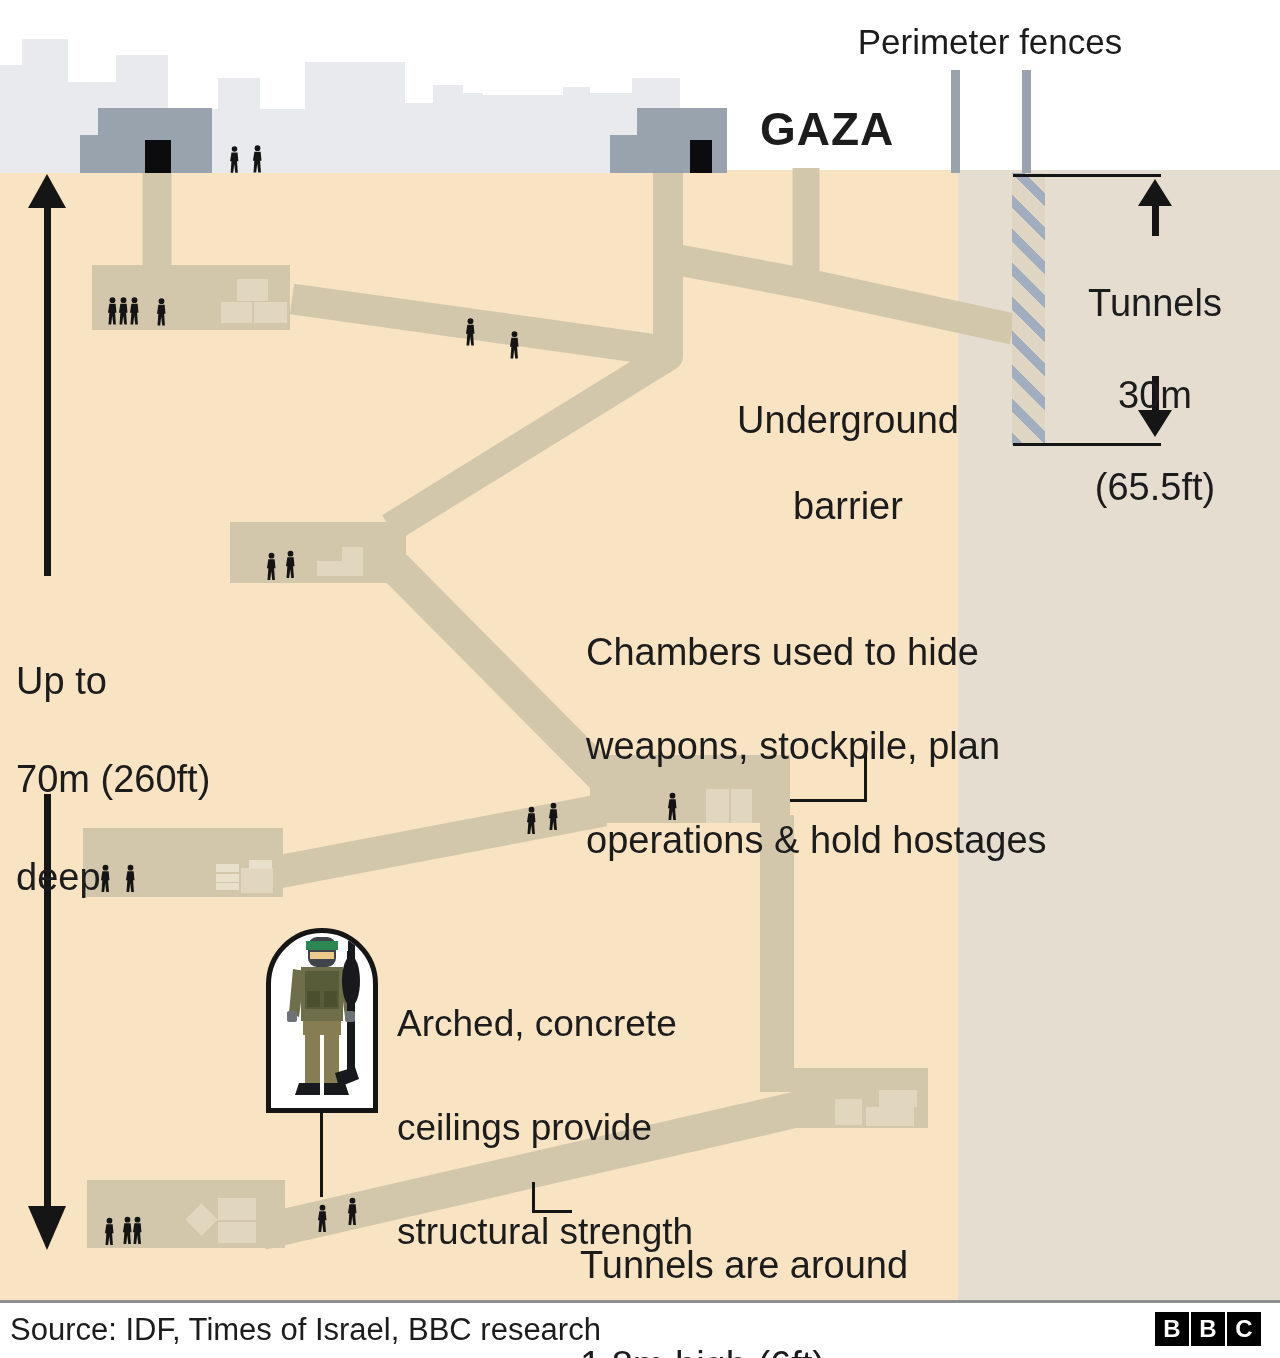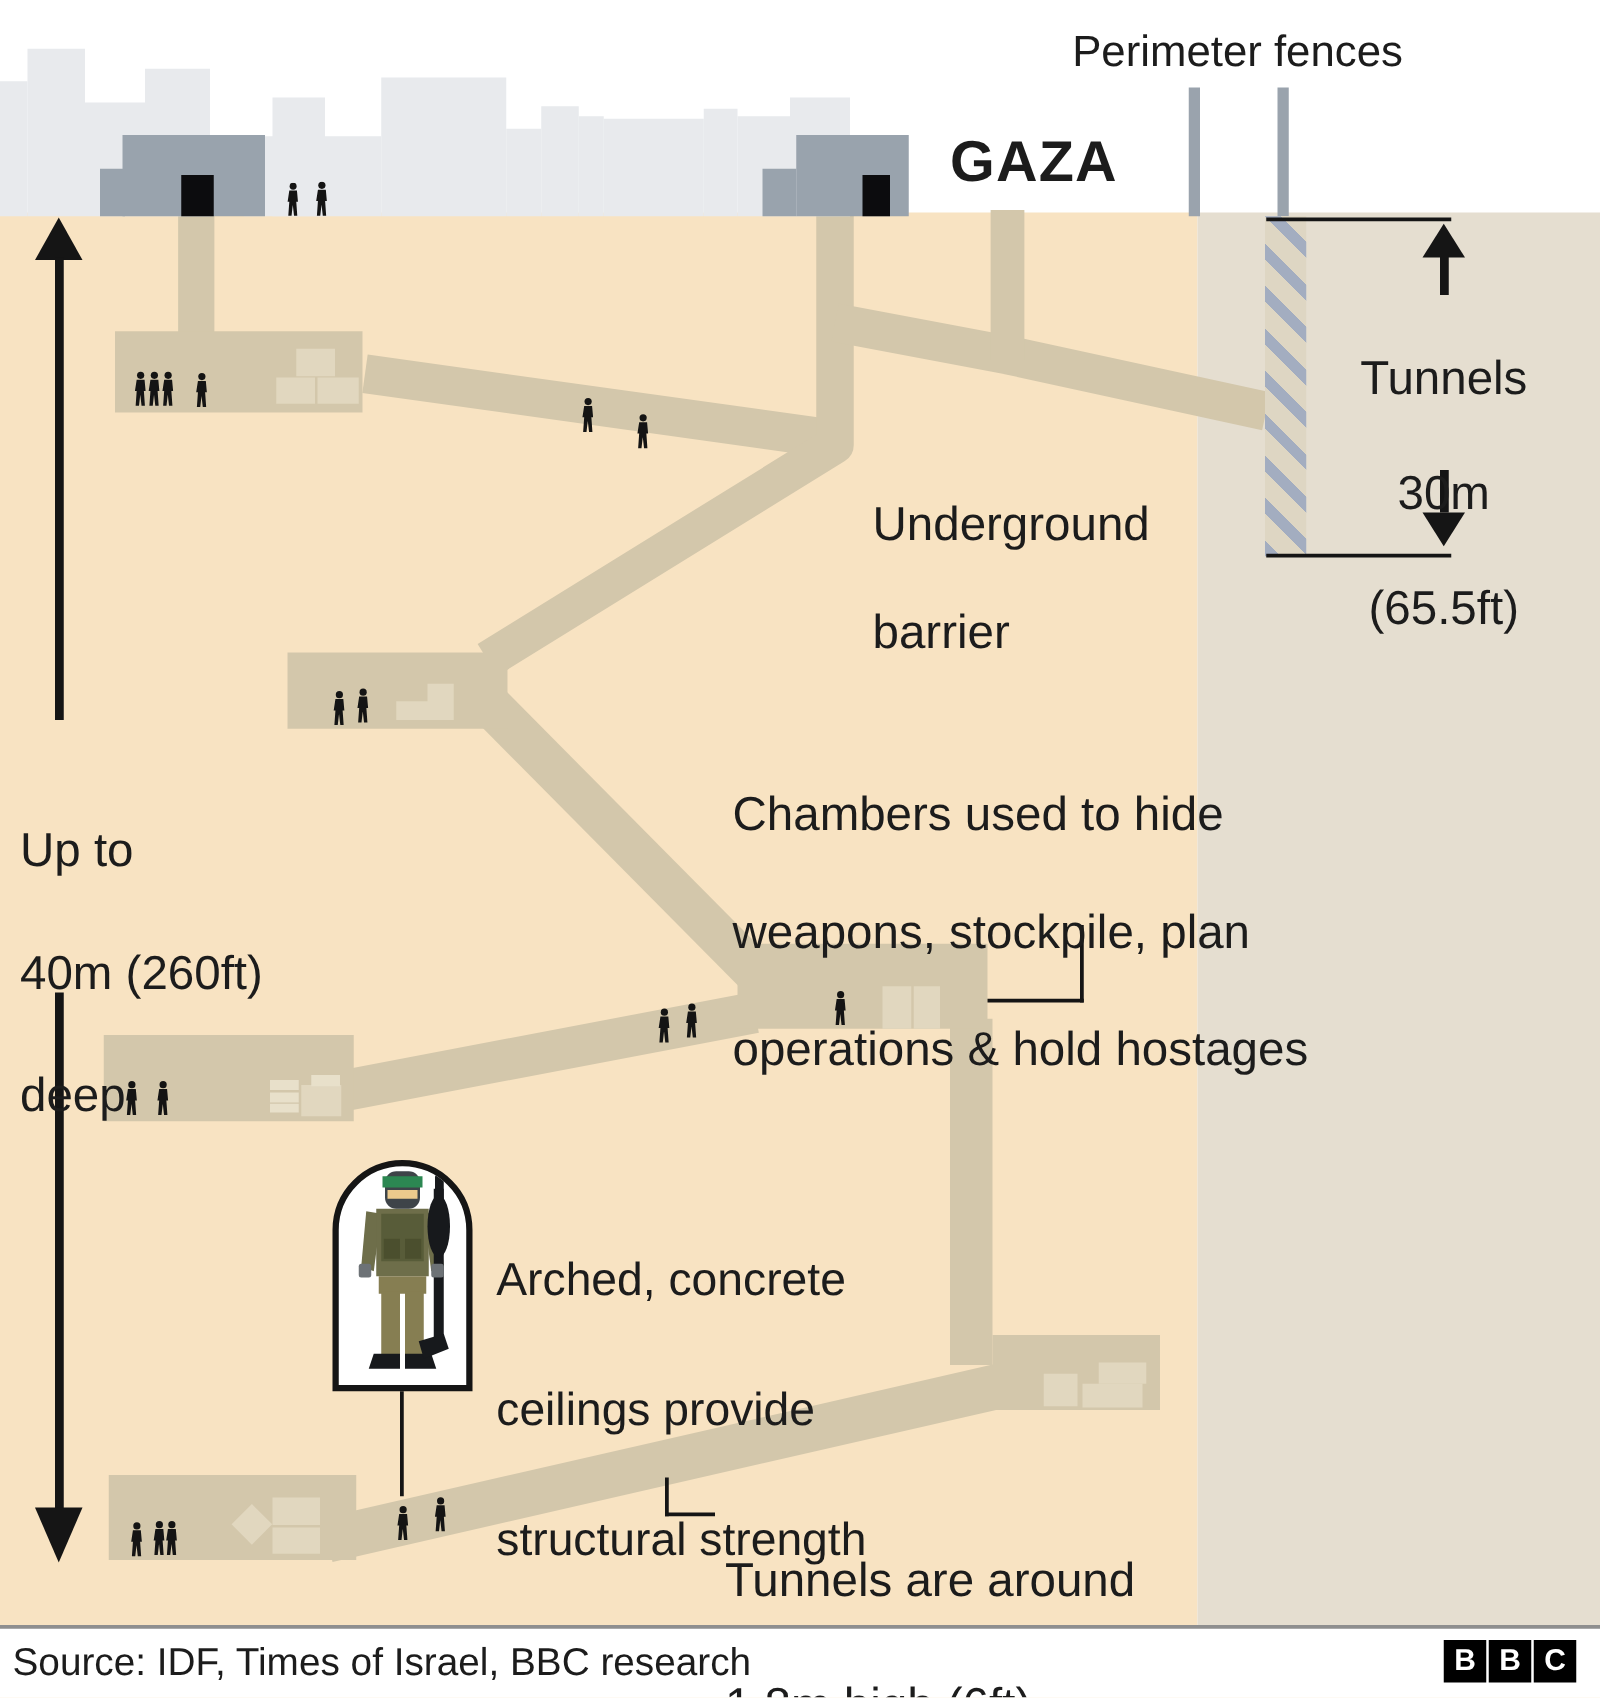--- a/index.html
+++ b/index.html
@@ -23,21 +23,21 @@
           border-bottom:27px solid #151515;}
   .tri-down{width:0;height:0;border-left:17px solid transparent;border-right:17px solid transparent;
           border-top:27px solid #151515;}
   .tri-up-big{width:0;height:0;border-left:19px solid transparent;border-right:19px solid transparent;
           border-bottom:34px solid #151515;}
   .tri-down-big{width:0;height:0;border-left:19px solid transparent;border-right:19px solid transparent;
           border-top:44px solid #151515;}
   
   .t{font-size:38px;line-height:47px;white-space:pre-line;}
   .t-big{font-size:46px;font-weight:bold;letter-spacing:1px;}
-  .t-right{text-align:left;}
+  .t-right{text-align:center;}
   .t-center{text-align:center;}
   
   .crate{background:#e1d7bf;}
   .crate-lt{background:#e8e0ca;}
   .diamond{background:#e1d7bf;transform:rotate(45deg);}
   
   .arch{left:266px;top:928px;width:112px;height:185px;background:#ffffff;border:5px solid #151515;
         border-radius:58px 58px 0 0;box-sizing:border-box;overflow:hidden;}
   
   .person{position:absolute;fill:#141414;}
@@ -149,21 +149,21 @@
     <span>(65.5ft)</span>
   </div>
 
   <div class="abs t t-right" style="left:698px;top:356px;width:300px;line-height:43px">
     <span>Underground</span><br>
     <span>barrier</span>
   </div>
 
   <div class="abs t" style="left:16px;top:608px;width:260px;line-height:49px">
     <span>Up to</span><br>
-    <span>40m (260ft)</span><br>
+    <span>70m (260ft)</span><br>
     <span>deep</span>
   </div>
 
   <div class="abs t" style="left:586px;top:582px;width:540px;line-height:47px">
     <span>Chambers used to hide</span><br>
     <span>weapons, stockpile, plan</span><br>
     <span>operations &amp; hold hostages</span>
   </div>
 
   <div class="abs t" style="left:397px;top:946px;width:380px;line-height:52px;font-size:37px">

